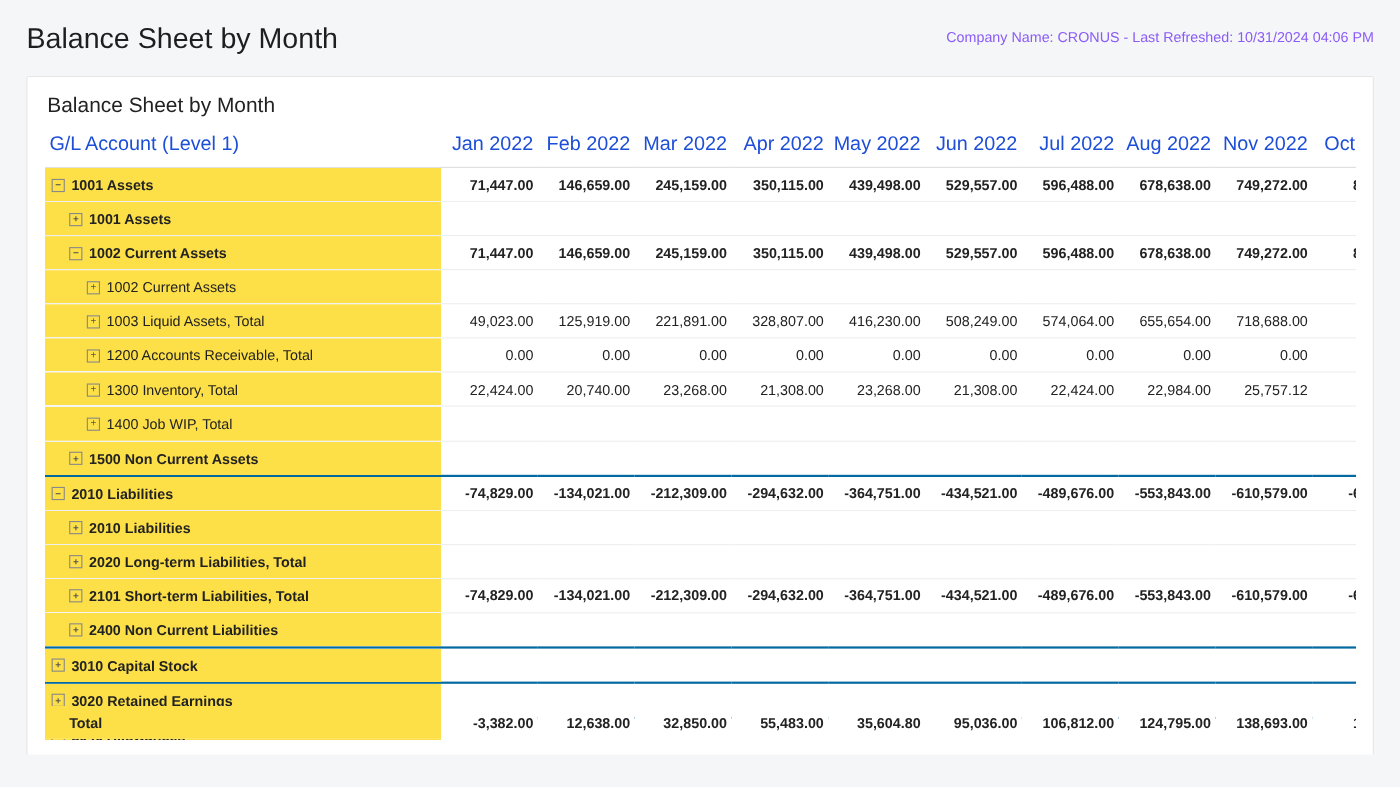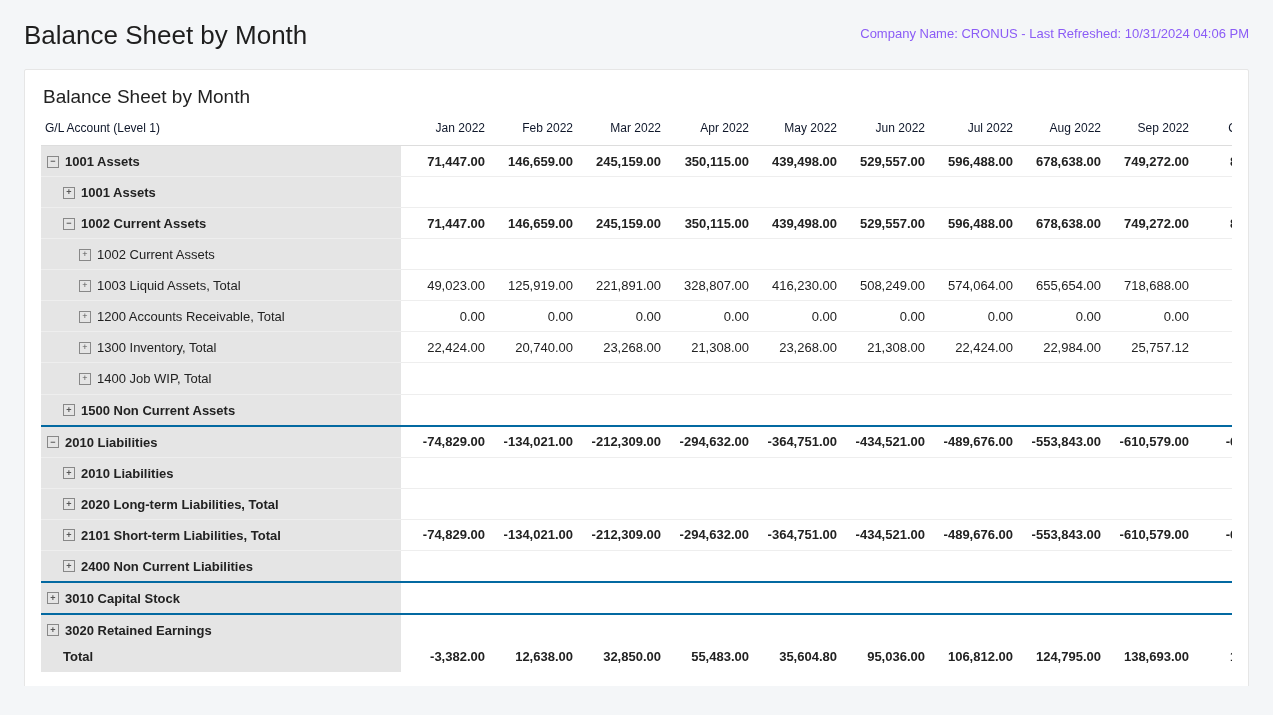--- a/index.html
+++ b/index.html
@@ -56,41 +56,41 @@
     width: max-content;
     min-width: 100%;
     table-layout: fixed;
   }
   th, td {
     padding: 7px 4px;
     white-space: nowrap;
   }
   th {
     font-weight: 400;
-    color: #0f172a;
+    color: #1d4ed8;
     text-align: right;
     border-bottom: 1px solid #ddd;
-    font-size: 12px;
+    font-size: 18px;
     padding-bottom: 10px;
   }
   th.acct-col {
     text-align: left;
     width: 360px;
     min-width: 360px;
     position: sticky;
     left: 0;
     background: #fff;
     z-index: 2;
   }
   td.acct-col {
     width: 360px;
     min-width: 360px;
     position: sticky;
     left: 0;
-    background: #e5e5e5;
+    background: #fde047;
   }
   .month-col {
     width: 88px;
     min-width: 88px;
     text-align: right;
   }
   tbody tr {
     border-bottom: 1px solid #eee;
   }
   tbody td {
@@ -157,21 +157,21 @@
           <tr id="header-row">
               <th class="acct-col">G/L Account (Level 1)</th>
               <th class="month-col">Jan 2022</th>
               <th class="month-col">Feb 2022</th>
               <th class="month-col">Mar 2022</th>
               <th class="month-col">Apr 2022</th>
               <th class="month-col">May 2022</th>
               <th class="month-col">Jun 2022</th>
               <th class="month-col">Jul 2022</th>
               <th class="month-col">Aug 2022</th>
-              <th class="month-col">Sep 2022</th>
+              <th class="month-col">Nov 2022</th>
               <th class="month-col">Oct 2022</th>
             </tr>
         </thead>
         <tbody id="body-rows">
             <tr class="bold">
               <td class="acct-col indent-0"><span class="toggle">−</span><span class="acct-label">1001 Assets</span></td>
               <td class="month-col">71,447.00</td>
               <td class="month-col">146,659.00</td>
               <td class="month-col">245,159.00</td>
               <td class="month-col">350,115.00</td>

